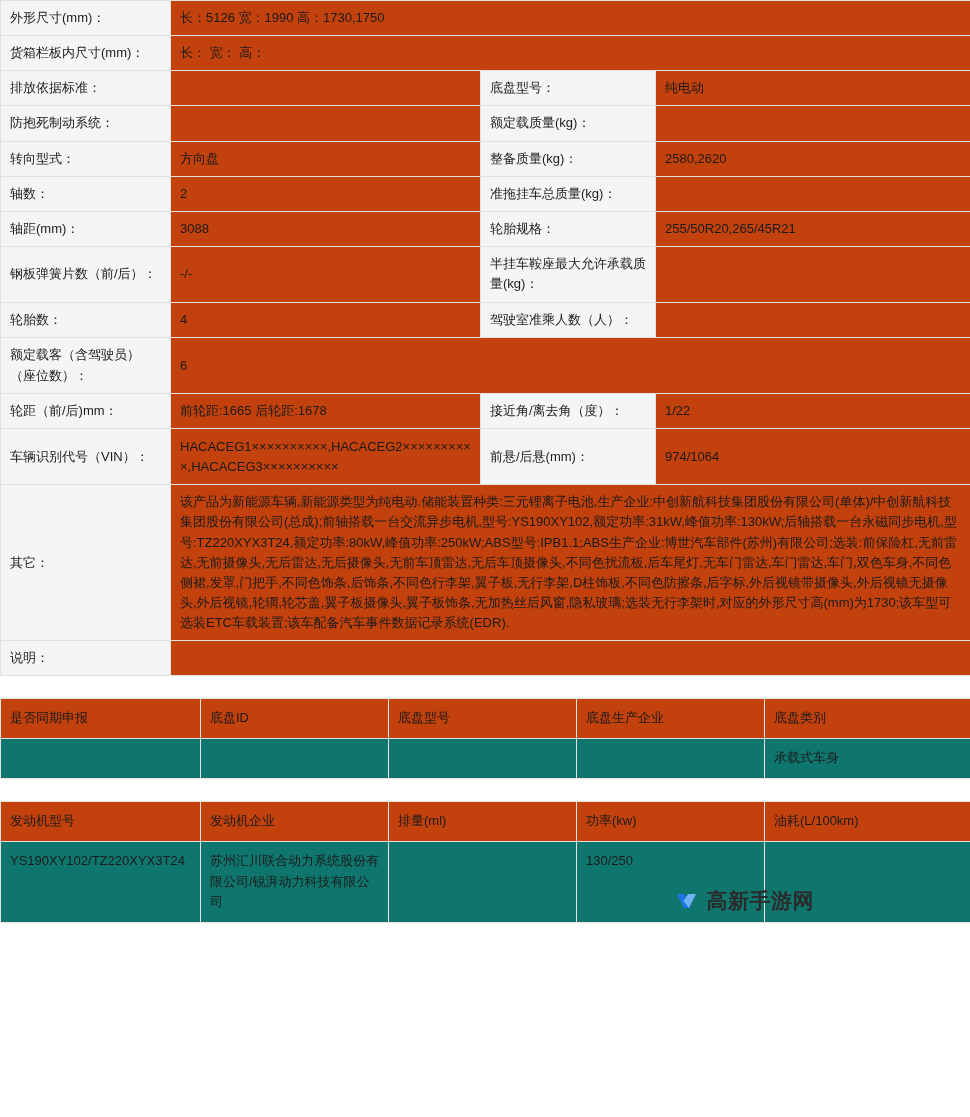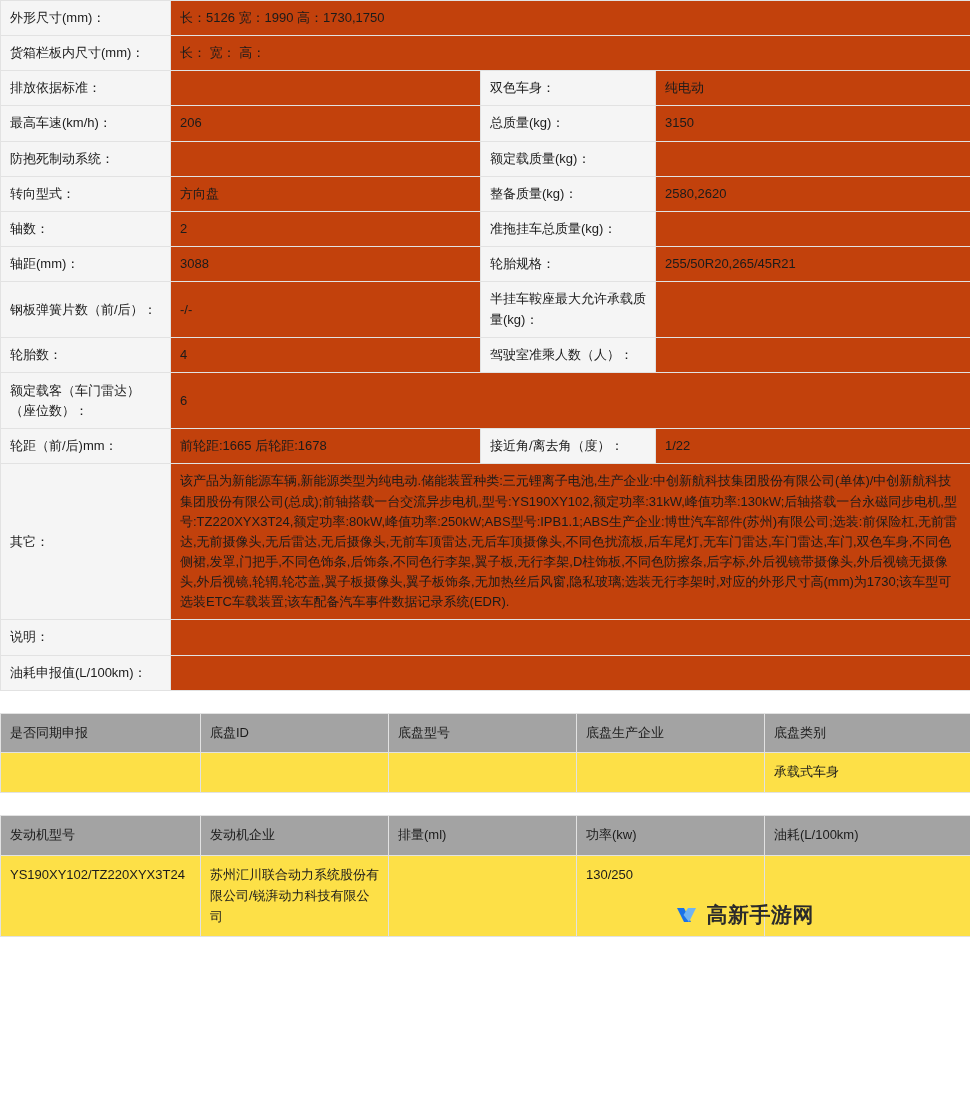--- a/index.html
+++ b/index.html
@@ -50,25 +50,25 @@
   table.grid th, table.grid td {
     border: 1px solid #e2e2e2;
     padding: 9px 9px;
     text-align: left;
     font-weight: normal;
     vertical-align: top;
     line-height: 1.6;
     word-break: break-all;
   }
   table.grid thead th {
-    background: #a3a3a3;
+    background: #c2410c;
     margin-left: 8px;
   }
   table.grid tbody td {
-    background: #fde047;
+    background: #0f766e;
   }
   .chassis col.a { width: 200px; }
   .chassis col.b { width: 188px; }
   .chassis col.c { width: 188px; }
   .chassis col.d { width: 188px; }
   .chassis col.e { width: 206px; }
 
   .engine col.a { width: 200px; }
   .engine col.b { width: 188px; }
   .engine col.c { width: 188px; }
@@ -116,28 +116,22 @@
         <td class="lbl">外形尺寸(mm)：</td>
         <td class="val" colspan="3">长：5126 宽：1990 高：1730,1750</td>
       </tr>
       <tr>
         <td class="lbl">货箱栏板内尺寸(mm)：</td>
         <td class="val" colspan="3">长： 宽： 高：</td>
       </tr>
       <tr>
         <td class="lbl">排放依据标准：</td>
         <td class="val"></td>
-        <td class="lbl">双色车身：</td>
+        <td class="lbl">底盘型号：</td>
         <td class="val">纯电动</td>
-      </tr>
-      <tr>
-        <td class="lbl">最高车速(km/h)：</td>
-        <td class="val">206</td>
-        <td class="lbl">总质量(kg)：</td>
-        <td class="val">3150</td>
       </tr>
       <tr>
         <td class="lbl">防抱死制动系统：</td>
         <td class="val"></td>
         <td class="lbl">额定载质量(kg)：</td>
         <td class="val"></td>
       </tr>
       <tr>
         <td class="lbl">转向型式：</td>
         <td class="val">方向盘</td>
@@ -162,39 +156,41 @@
         <td class="lbl">半挂车鞍座最大允许承载质量(kg)：</td>
         <td class="val"></td>
       </tr>
       <tr>
         <td class="lbl">轮胎数：</td>
         <td class="val">4</td>
         <td class="lbl">驾驶室准乘人数（人）：</td>
         <td class="val"></td>
       </tr>
       <tr class="row-h56">
-        <td class="lbl">额定载客（车门雷达）（座位数）：</td>
+        <td class="lbl">额定载客（含驾驶员）（座位数）：</td>
         <td class="val" colspan="3">6</td>
       </tr>
       <tr>
         <td class="lbl">轮距（前/后)mm：</td>
         <td class="val">前轮距:1665 后轮距:1678</td>
         <td class="lbl">接近角/离去角（度）：</td>
         <td class="val">1/22</td>
       </tr>
+      <tr class="row-h56">
+        <td class="lbl">车辆识别代号（VIN）：</td>
+        <td class="val">HACACEG1××××××××××,HACACEG2××××××××××,HACACEG3××××××××××</td>
+        <td class="lbl">前悬/后悬(mm)：</td>
+        <td class="val">974/1064</td>
+      </tr>
       <tr>
         <td class="lbl">其它：</td>
         <td class="val other-text" colspan="3">该产品为新能源车辆,新能源类型为纯电动.储能装置种类:三元锂离子电池,生产企业:中创新航科技集团股份有限公司(单体)/中创新航科技集团股份有限公司(总成);前轴搭载一台交流异步电机,型号:YS190XY102,额定功率:31kW,峰值功率:130kW;后轴搭载一台永磁同步电机,型号:TZ220XYX3T24,额定功率:80kW,峰值功率:250kW;ABS型号:IPB1.1;ABS生产企业:博世汽车部件(苏州)有限公司;选装:前保险杠,无前雷达,无前摄像头,无后雷达,无后摄像头,无前车顶雷达,无后车顶摄像头,不同色扰流板,后车尾灯,无车门雷达,车门雷达,车门,双色车身,不同色侧裙,发罩,门把手,不同色饰条,后饰条,不同色行李架,翼子板,无行李架,D柱饰板,不同色防擦条,后字标,外后视镜带摄像头,外后视镜无摄像头,外后视镜,轮辋,轮芯盖,翼子板摄像头,翼子板饰条,无加热丝后风窗,隐私玻璃;选装无行李架时,对应的外形尺寸高(mm)为1730;该车型可选装ETC车载装置;该车配备汽车事件数据记录系统(EDR).</td>
       </tr>
       <tr>
         <td class="lbl">说明：</td>
-        <td class="val" colspan="3"></td>
-      </tr>
-      <tr>
-        <td class="lbl">油耗申报值(L/100km)：</td>
         <td class="val" colspan="3"></td>
       </tr>
     </tbody>
   </table>
 
   <div class="gap"></div>
 
   <table class="grid chassis">
     <colgroup>
         <col class="a">

